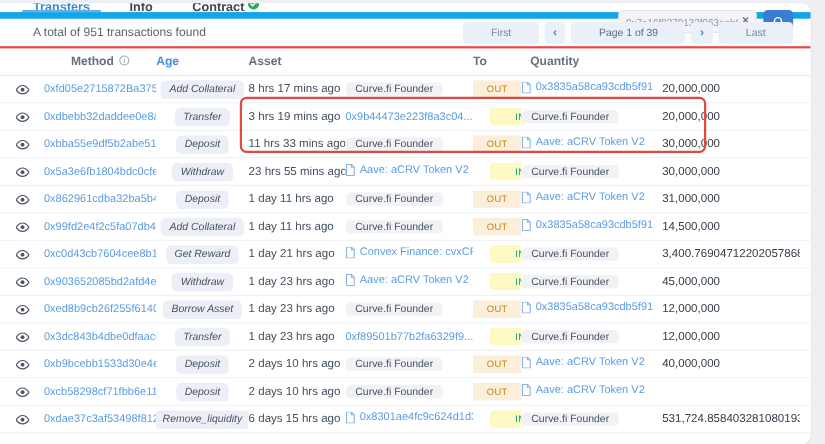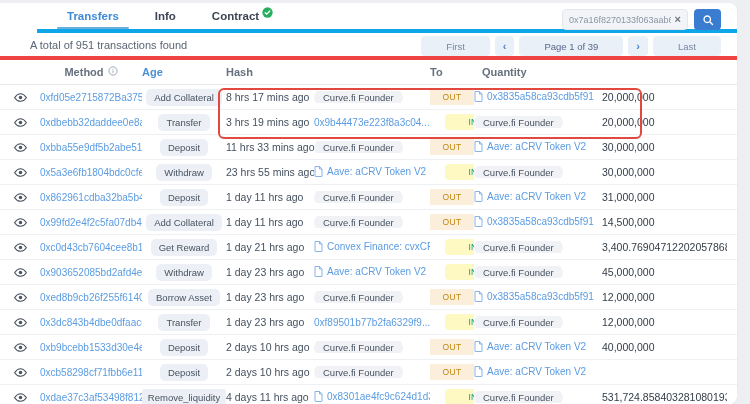--- a/index.html
+++ b/index.html
@@ -2,42 +2,42 @@
 <html><head>
 <meta charset="utf-8">
 <style>
   * { margin:0; padding:0; box-sizing:border-box; }
   html,body { width:750px; height:404px; overflow:hidden; background:#edeff2;
     font-family:"Liberation Sans","DejaVu Sans",sans-serif; }
   .card { position:absolute; top:3px; left:0; width:737px; height:401px;
     background:#fff; border-radius:0 8px 8px 0; box-shadow:0 1px 2px rgba(0,0,0,.06); overflow:hidden; }
 
   
-  .tabsbar { position:relative; height:30px; border-bottom:4px solid #0ea5e9;
-    display:flex; align-items:stretch; padding-left:30px;margin-left:37px; }
+  .tabsbar { position:relative; height:14px; border-bottom:6px solid #0ea5e9;
+    display:flex; align-items:stretch; padding-left:30px; }
   .tabs { display:flex; gap:36px; }
   .tab { position:relative; display:flex; align-items:center; font-size:11.5px;
     color:#3d4653; font-weight:600; cursor:pointer; }
   .tab.active { color:#3d8bd4; }
   .tab.active::after { content:""; position:absolute; left:-10px; right:-10px; bottom:0;
     height:2px; background:#6aaede; border-radius:2px; }
   .tab .vcheck { margin-left:3px; margin-top:-8px; display:inline-flex; }
 
   
   .search { position:absolute; top:6px; right:16px; display:flex; gap:6px; align-items:center; }
   .search-box { display:flex; align-items:center; background:#f2f4f7; border:1px solid #e3e6eb;
     border-radius:4px; height:21px; padding:0 6px; width:126px; }
   .search-box input { border:0; outline:0; background:transparent; width:100%;
     font-size:9px; color:#8b95a5; font-family:inherit; }
   .search-clear { color:#6b7480; font-size:11px; font-weight:700; cursor:pointer; padding:0 0 0 4px; line-height:1; }
   .search-btn { width:27px; height:21px; background:#3a7cd0; border:0; border-radius:4px;
     display:flex; align-items:center; justify-content:center; cursor:pointer; }
 
   
-  .subbar { position:relative; height:27px; border-bottom:4px solid #ef4444;
+  .subbar { position:relative; height:27px; border-bottom:2px solid #ef4444;
     display:flex; align-items:center; padding-left:30px; }
   .summary { font-size:11px; color:#5a6573; }
   .pagination { position:absolute; right:16px; top:3px; display:flex; gap:5px; }
   .pg { height:20px; border:0; border-radius:4px; background:#eaf0f8; color:#7587a1;
     font-size:9.5px; padding:0 25px; cursor:pointer; font-family:inherit; }
   .pg-current { color:#57688a; }
   .pg-arrow { color:#4a86c8; font-weight:700; font-size:11px; padding:0 8px; }
 
   
   .thead, .row { display:grid;
@@ -47,21 +47,21 @@
   .th-age { color:#4a90d9; cursor:pointer; }
   .th-method { display:flex; align-items:flex-start; gap:4px; }
   .row { height:25px; border-bottom:1px solid #eef0f4; font-size:10.5px; color:#44505e; background:#fff; }
   .cell { white-space:nowrap; overflow:hidden; }
   .c-eye { display:flex; align-items:center; }
   .eyebtn { display:inline-flex; cursor:pointer; }
   .link { color:#5b9ce2; text-decoration:none; cursor:pointer; }
   .c-hash { font-size:10px; }
   .c-method { display:flex; justify-content:center; }
   .pill { background:#ecf0f6; color:#47525f; border-radius:5px; font-size:9.5px;
-    padding:3px 8px; white-space:nowrap; }
+    padding:3px 8px; white-space:nowrap;font-style:italic; }
   .party-badge { background:#f1f2f6; color:#47525f; border-radius:9px; font-size:9.5px;
     padding:3px 9px; white-space:nowrap; cursor:pointer; }
   .party-link { display:inline-flex; align-items:center; gap:4px; font-size:10px; }
   .doc { color:#86b3e9; display:inline-flex; }
   .c-dir { display:flex; justify-content:center; }
   .dir { font-size:8.5px; font-weight:400; border-radius:4px; padding:3px 23px; letter-spacing:.3px; }
   .dir.in  { background:#fef9c3; color:#00a085;margin-left:42px; }
   .dir.out { background:#fbeeda; color:#c2870e; }
   .c-qty { color:#333c47; padding-left:8px; }
 
@@ -124,21 +124,21 @@
     <div class="cell th-method" style="justify-content:center">
       <span>Method</span>
       <span style="display:inline-flex">
         <svg width="10" height="10" viewBox="0 0 16 16">
             <circle cx="8" cy="8" r="6.6" fill="none" stroke="#9aa4b2" stroke-width="1.5"></circle>
             <path d="M8 7.2v3.6M8 4.6v1.4" stroke="#9aa4b2" stroke-width="1.6"></path>
           </svg>
       </span>
     </div>
     <div class="cell th-age">Age</div>
-    <div class="cell">Hash</div>
+    <div class="cell">Asset</div>
     <div class="cell"></div>
     <div class="cell">To</div>
     <div class="cell" style="padding-left:8px">Quantity</div>
   </div>
 
   <div id="rows">
       <div class="row">
         <div class="cell c-eye">
           <span class="eyebtn">
             <svg width="13" height="11" viewBox="0 0 24 20">
@@ -479,21 +479,21 @@
             <svg width="13" height="11" viewBox="0 0 24 20">
               <path d="M12 3C6.5 3 2.4 8.5 1.5 9.8a.9.9 0 000 1C2.4 12.1 6.5 17 12 17s9.6-4.9 10.5-6.2a.9.9 0 000-1C21.6 8.5 17.5 3 12 3z" fill="none" stroke="#4a5461" stroke-width="2"></path>
               <circle cx="12" cy="10" r="3.2" fill="#4a5461"></circle>
             </svg>
           </span>
         </div>
         <div class="cell c-hash"><a class="link">0xdae37c3af53498f8129...</a></div>
         <div class="cell c-method">
           <span class="pill">Remove_liquidity</span>
         </div>
-        <div class="cell c-age">4 days 11 hrs ago</div>
+        <div class="cell c-age">6 days 15 hrs ago</div>
         <div class="cell c-from"><a class="link party-link">
             <span class="doc">
               <svg width="9" height="11" viewBox="0 0 9 11">
                 <path d="M1 .5h4.5L8 3v7.2a.3.3 0 01-.3.3H1.3a.3.3 0 01-.3-.3V.5z" fill="none" stroke="currentColor" stroke-width="1"></path>
                 <path d="M5.5.5V3H8" fill="none" stroke="currentColor" stroke-width="1"></path>
               </svg>
             </span>
             <span>0x8301ae4fc9c624d1d3...</span>
           </a></div>
         <div class="cell c-dir">

